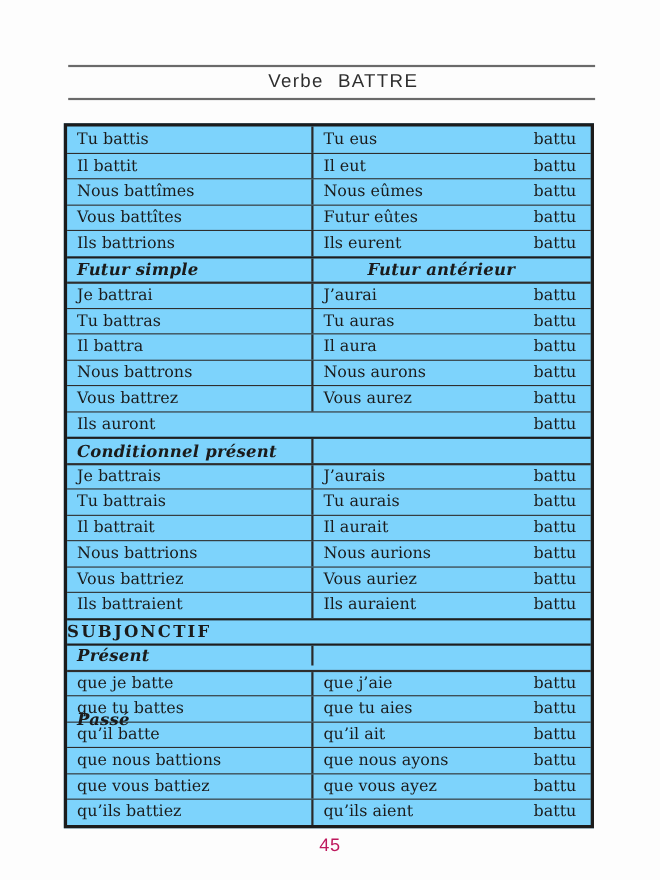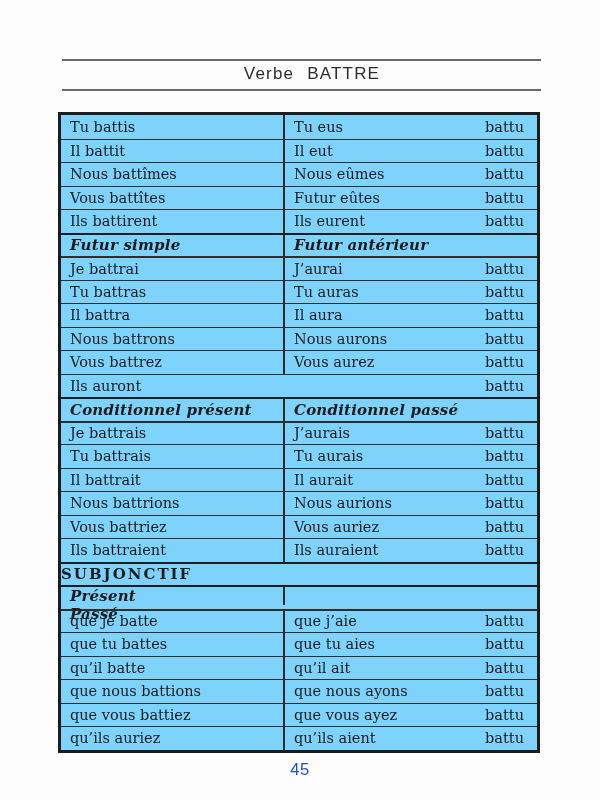--- a/index.html
+++ b/index.html
@@ -46,21 +46,21 @@
   .row {
     display: flex;
     align-items: stretch;
     height: 23.5px;
     box-sizing: border-box;
     border-top: 1px solid #2e2e2e;
     font-size: 14.5px;
     color: #1b1b1b;
   }
   .row:first-child { border-top: none; }
-  .row.section { border-top: 2px solid #1e1e1e; }
+  .row.section { border-top: 2px solid #1e1e1e; gap: 40px; }
   .row.banner { border-top: 2px solid #1e1e1e; }
   .section + .row { border-top-width: 2px; }
   .banner + .row { border-top-width: 2px; flex-direction: column; }
   .cell-left {
     width: 224px;
     box-sizing: border-box;
     border-right: 2px solid #2a2a2a;
     padding-left: 9px;
     display: flex;
     align-items: center;
@@ -87,21 +87,21 @@
     letter-spacing: 2px;
   }
   .participle { margin-left: 8px; }
   
   .page-number {
     position: absolute;
     top: 760px; left: 0; width: 600px;
     text-align: center;
     font-family: "Liberation Sans", sans-serif;
     font-size: 16.5px;
-    color: #1d4ed8;
+    color: #be185d;
     letter-spacing: 0.5px;
   }
 </style>
 </head>
 <body>
 
 <div class="page">
 
   <div class="rule rule-top"></div>
   <div class="page-title">Verbe BATTRE</div>
@@ -139,21 +139,21 @@
         <div class="cell-left">
           <span>Vous battîtes</span>
         </div>
         <div class="cell-right">
           <span>Futur eûtes</span>
           <span class="participle">battu</span>
         </div>
       </div>
       <div class="row">
         <div class="cell-left">
-          <span>Ils battirent</span>
+          <span>Ils battrions</span>
         </div>
         <div class="cell-right">
           <span>Ils eurent</span>
           <span class="participle">battu</span>
         </div>
       </div>
       <div class="row section">
         <div class="cell-left">
           <span>Futur simple</span>
         </div>
@@ -208,23 +208,20 @@
       </div>
       <div class="row">
         <div class="cell-right">
           <span>Ils auront</span>
           <span class="participle">battu</span>
         </div>
       </div>
       <div class="row section">
         <div class="cell-left">
           <span>Conditionnel présent</span>
-        </div>
-        <div class="cell-right">
-          <span>Conditionnel passé</span>
         </div>
       </div>
       <div class="row">
         <div class="cell-left">
           <span>Je battrais</span>
         </div>
         <div class="cell-right">
           <span>J’aurais</span>
           <span class="participle">battu</span>
         </div>
@@ -325,21 +322,21 @@
         <div class="cell-left">
           <span>que vous battiez</span>
         </div>
         <div class="cell-right">
           <span>que vous ayez</span>
           <span class="participle">battu</span>
         </div>
       </div>
       <div class="row">
         <div class="cell-left">
-          <span>qu’ils auriez</span>
+          <span>qu’ils battiez</span>
         </div>
         <div class="cell-right">
           <span>qu’ils aient</span>
           <span class="participle">battu</span>
         </div>
       </div>
     </div>
 
   <div class="page-number">45</div>
 

